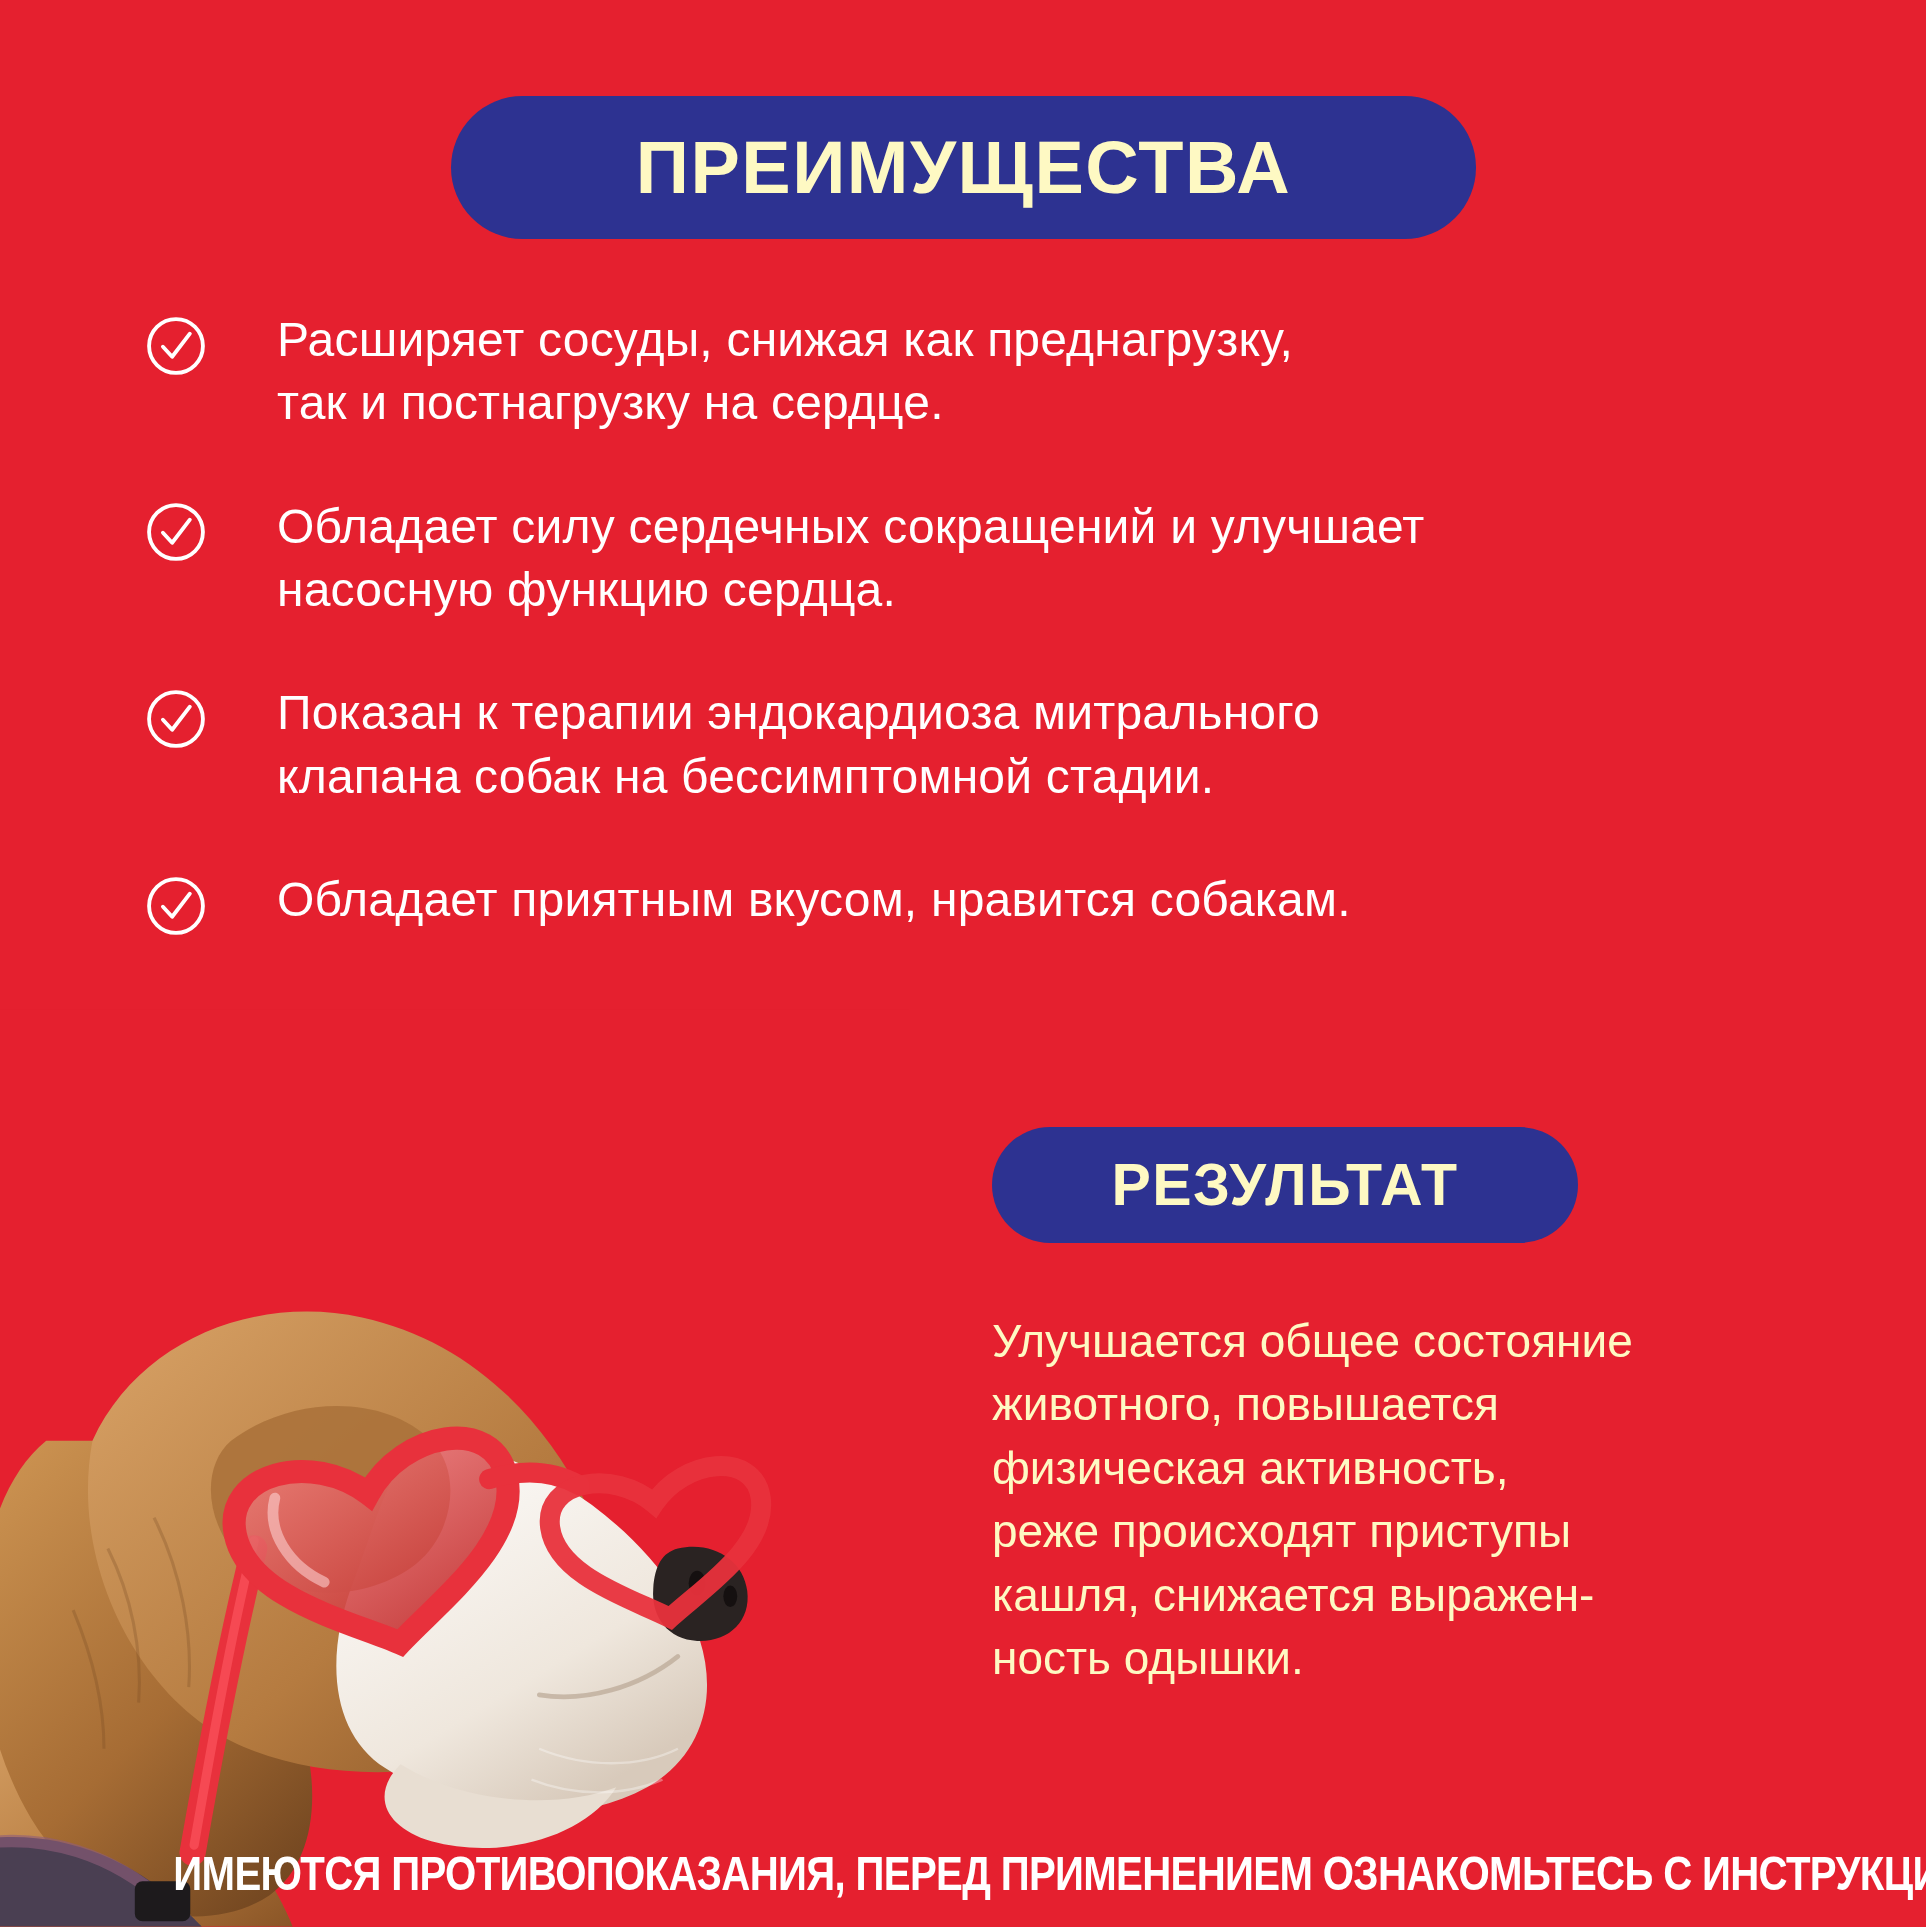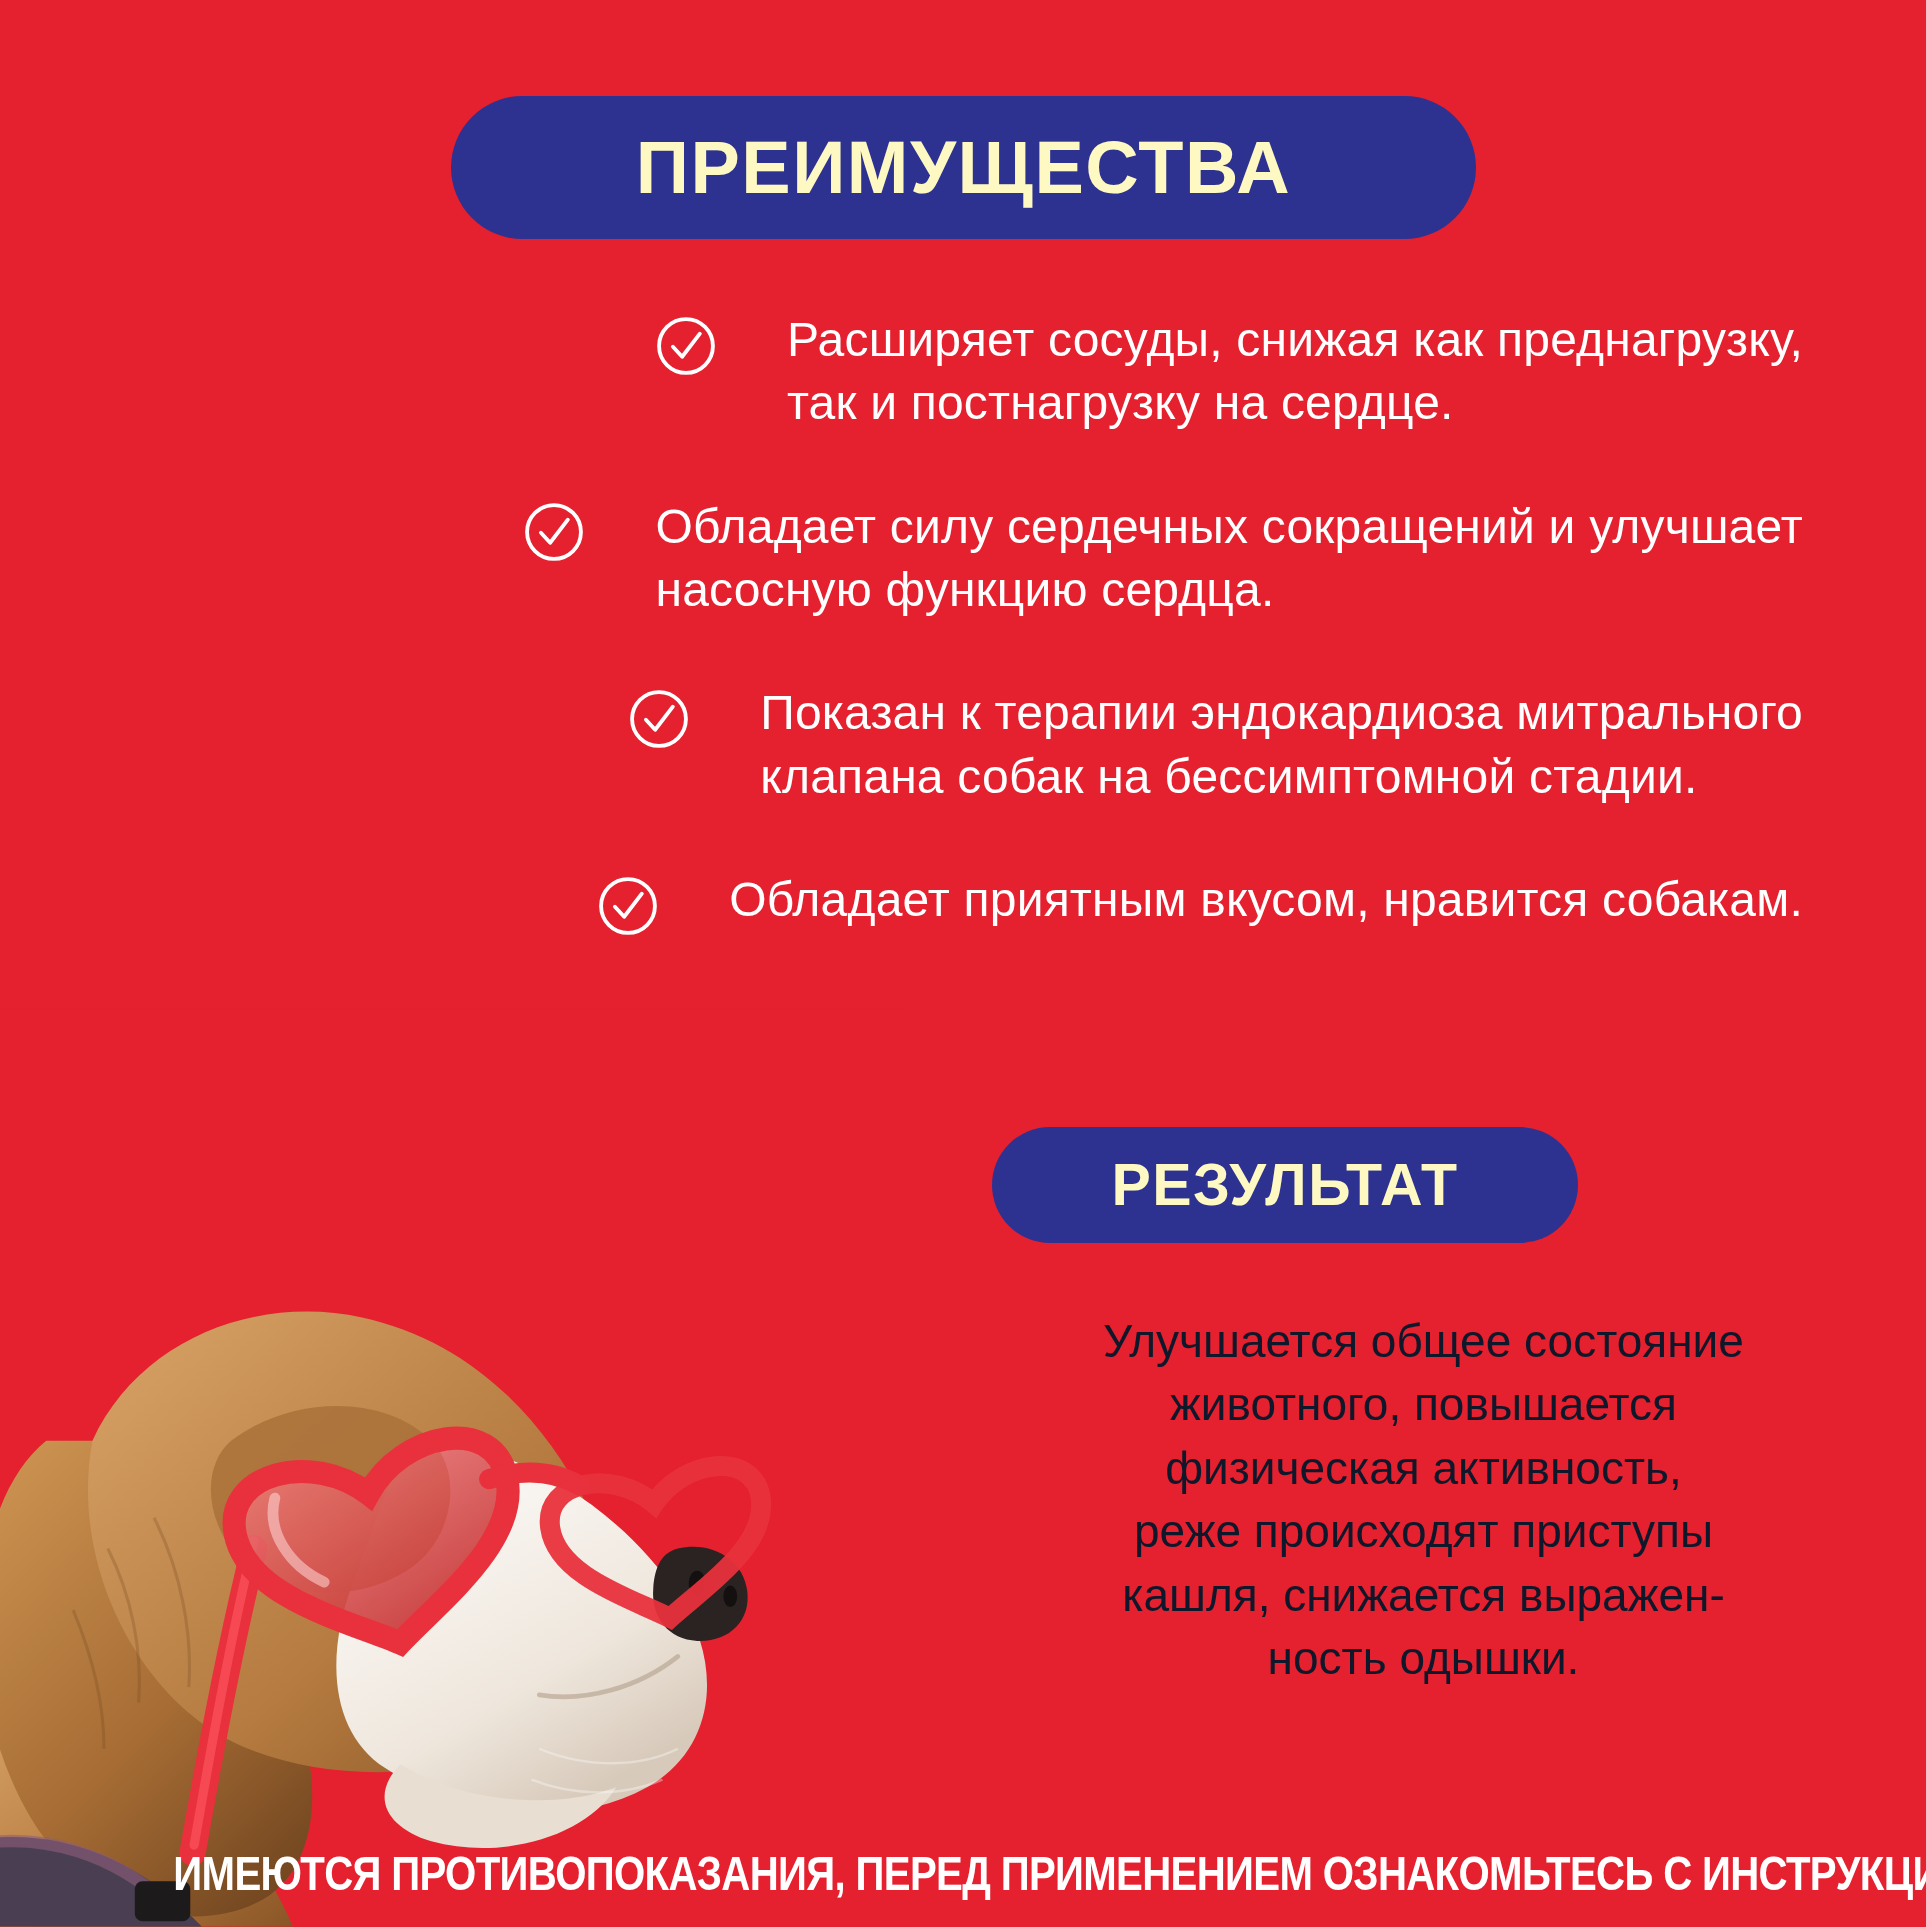--- a/index.html
+++ b/index.html
@@ -53,21 +53,20 @@
   #benefits-list {
     position: absolute;
     left: 146px;
     top: 308px;
     width: 1657px;
   }
   .benefit-row {
     display: flex;
     align-items: flex-start;
     margin-bottom: 60px;
-    justify-content: flex-end;
   }
   .check-icon {
     flex: 0 0 auto;
     width: 60px;
     height: 60px;
     margin-top: 7.7px;
     margin-right: 71px;
   }
   .check-icon svg { display: block; }
   .benefit-text {
@@ -77,25 +76,24 @@
     letter-spacing: 0.2px;
     white-space: pre-line;
   }
 
   
   #result-text {
     position: absolute;
     left: 992px;
     top: 1310px;
     width: 863px;
-    color: #0f172a;
+    color: #fef9c3;
     font-size: 46px;
     line-height: 1.38;
     white-space: pre-line;
-    text-align: center;
   }
 
   
   #dog-photo {
     position: absolute;
     left: 0;
     top: 1009px;
     width: 909px;
     height: 918px;
     overflow: hidden;

